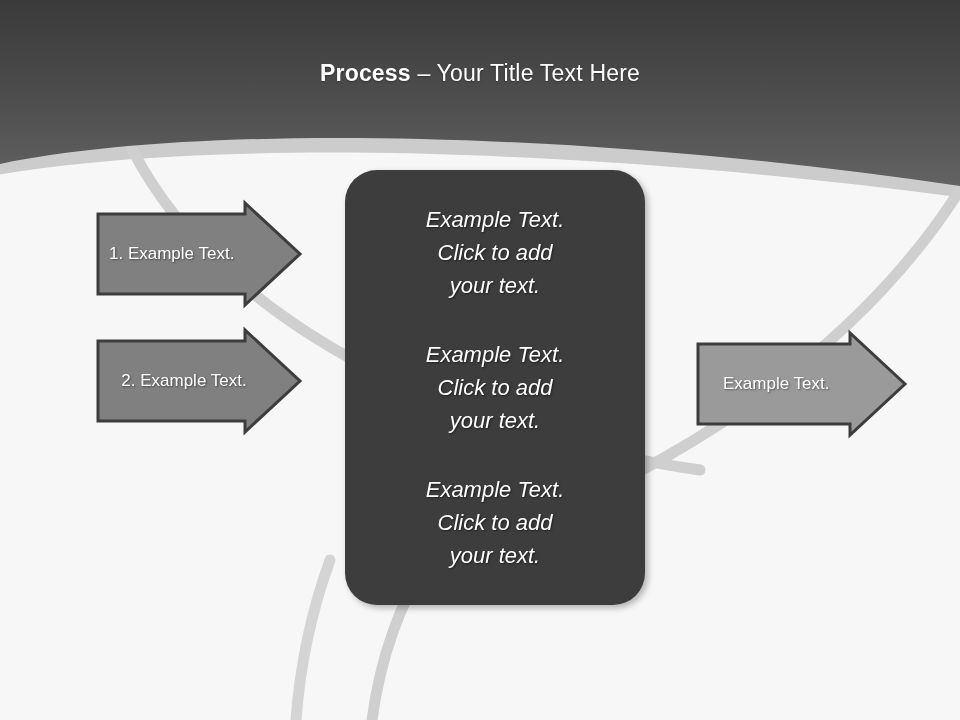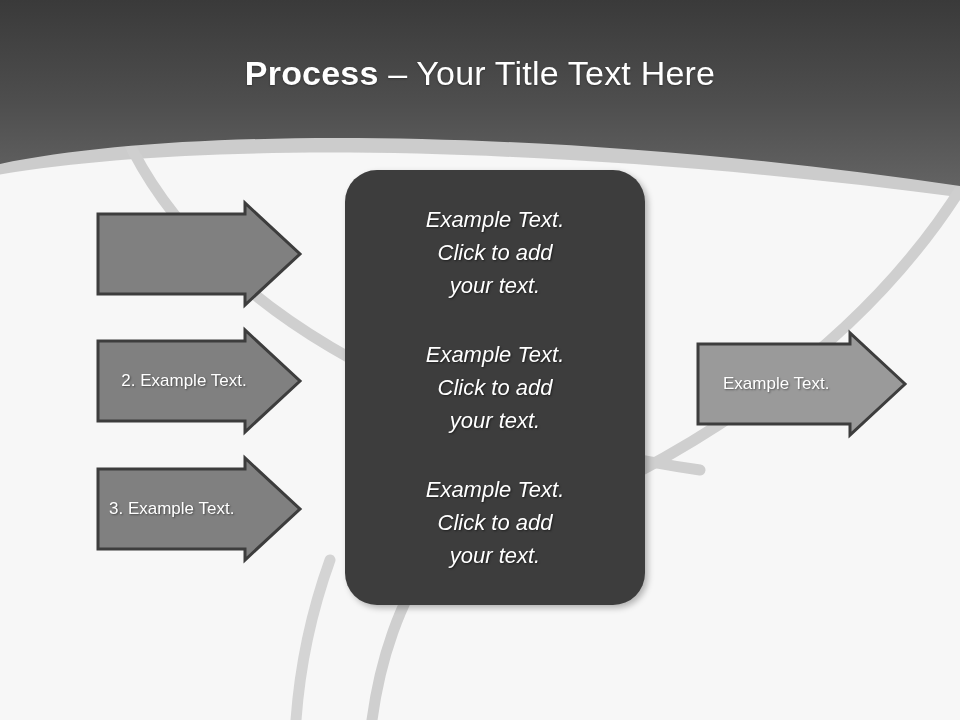--- a/index.html
+++ b/index.html
@@ -25,21 +25,21 @@
     width: 960px;
     height: 720px;
   }
   #title {
     position: absolute;
     left: 0;
     top: 52px;
     width: 960px;
     text-align: center;
     color: #ffffff;
-    font-size: 34px;
+    font-size: 23px;
     line-height: 42px;
     letter-spacing: 0.2px;
     white-space: pre;
     text-shadow: 0 1px 2px rgba(0,0,0,0.35);
   }
   #title .bold {
     font-weight: bold;
   }
   #title .light {
     font-weight: normal;
@@ -129,35 +129,30 @@
       <path d="M 0,0 L 960,0 L 960,186 C 600,132 200,122 0,164 Z" fill="url(#hdrGrad)"></path>
     </g>
   </svg>
 
   <div id="title"><span class="bold">Process</span><span class="light"> – Your Title Text Here</span></div>
 
   <div class="arrow-wrap" style="left:95px; top:200px; width:210px; height:108px;">
     <svg class="arrow-svg" width="210" height="108" viewBox="0 0 210 108">
       <path d="M 3,14 L 150,14 L 150,3 L 205,54 L 150,105 L 150,94 L 3,94 Z" fill="#808080" stroke="#3d3d3d" stroke-width="3" stroke-linejoin="miter"></path>
     </svg>
+    <div class="arrow-label" style="left:14px; top:44px; width:150px; text-align:left;">1. Example Text.</div>
   </div>
 
   <div class="arrow-wrap" style="left:95px; top:327px; width:210px; height:108px;">
     <svg class="arrow-svg" width="210" height="108" viewBox="0 0 210 108">
       <path d="M 3,14 L 150,14 L 150,3 L 205,54 L 150,105 L 150,94 L 3,94 Z" fill="#808080" stroke="#3d3d3d" stroke-width="3" stroke-linejoin="miter"></path>
     </svg>
     <div class="arrow-label" style="left:14px; top:44px; width:150px; text-align:center;">2. Example Text.</div>
   </div>
 
-  <div class="arrow-wrap" style="left:95px; top:455px; width:210px; height:108px;">
-    <svg class="arrow-svg" width="210" height="108" viewBox="0 0 210 108">
-      <path d="M 3,14 L 150,14 L 150,3 L 205,54 L 150,105 L 150,94 L 3,94 Z" fill="#808080" stroke="#3d3d3d" stroke-width="3" stroke-linejoin="miter"></path>
-    </svg>
-    <div class="arrow-label" style="left:14px; top:44px; width:150px; text-align:left;">3. Example Text.</div>
-  </div>
 
   <div id="center-box"></div>
   <div id="center-text-stack">
     <div class="center-block">Example Text.
 Click  to add
 your text.</div>
     <div class="center-block">Example Text.
 Click  to add
 your text.</div>
     <div class="center-block">Example Text.

